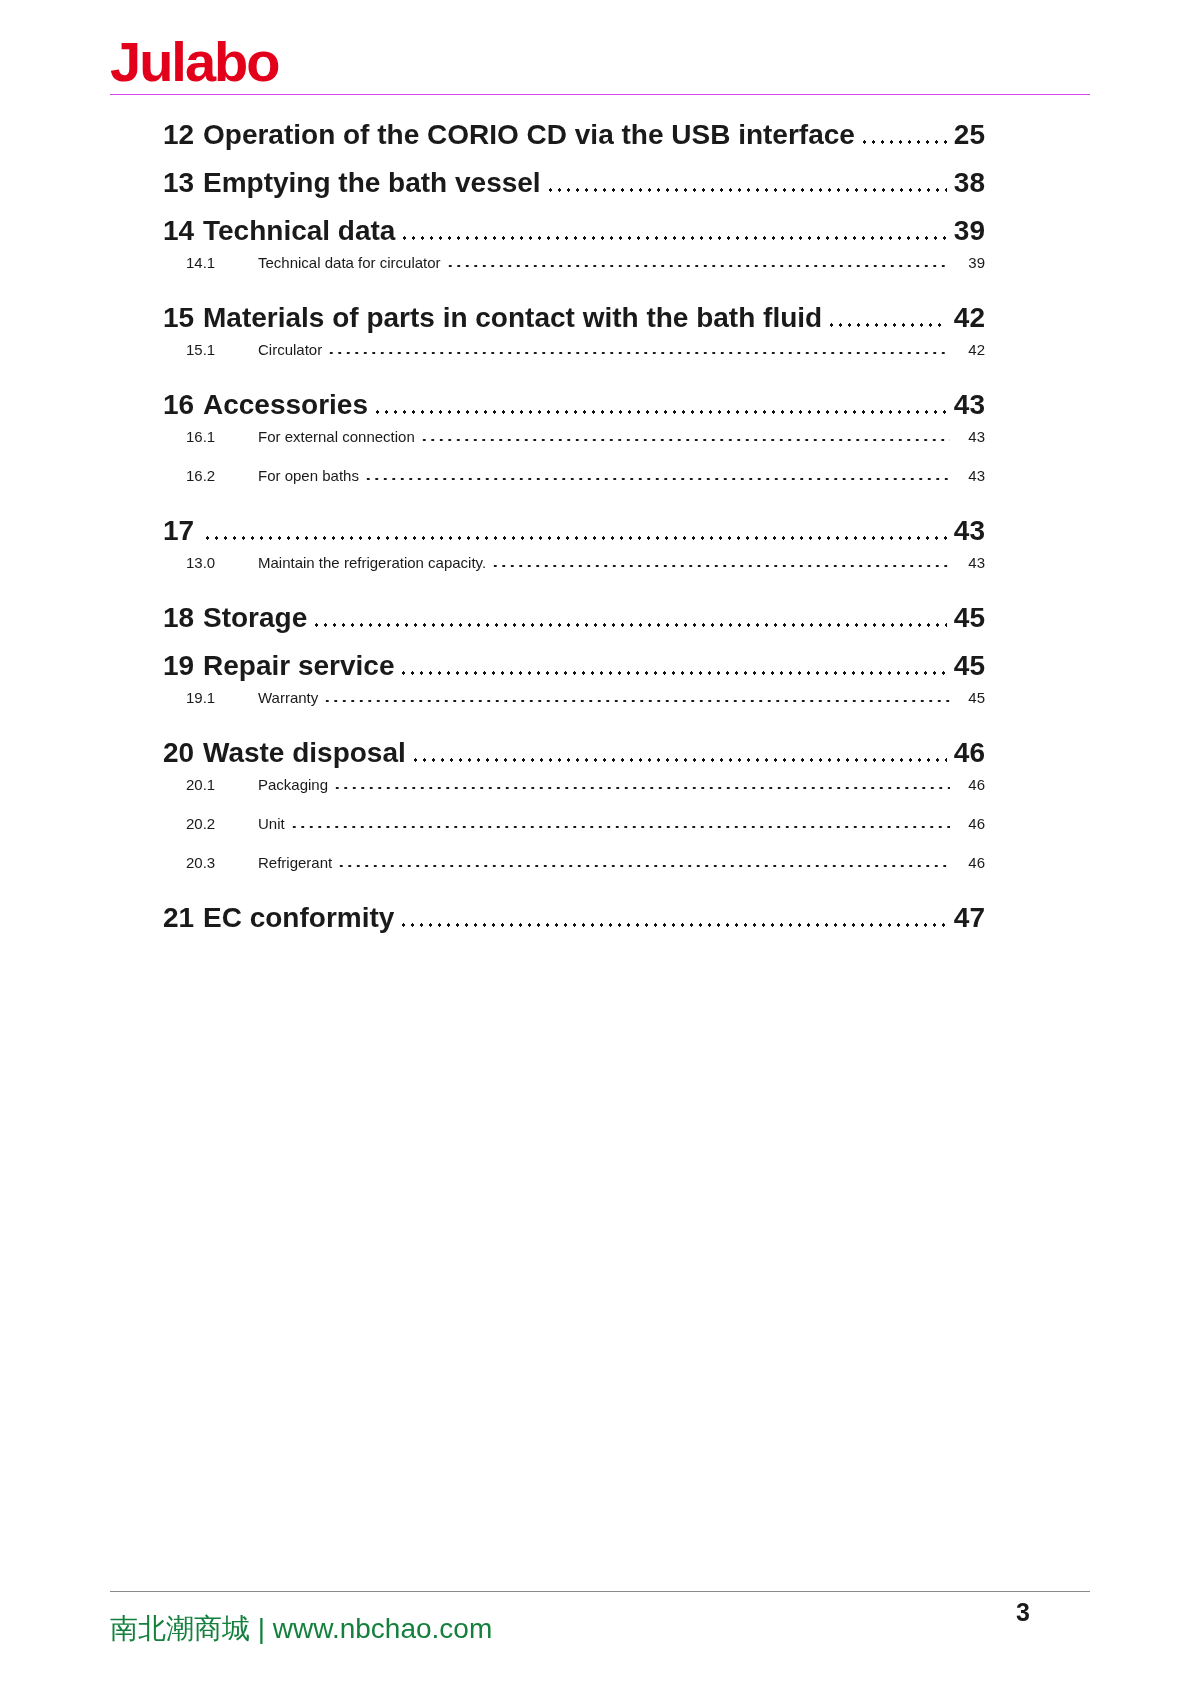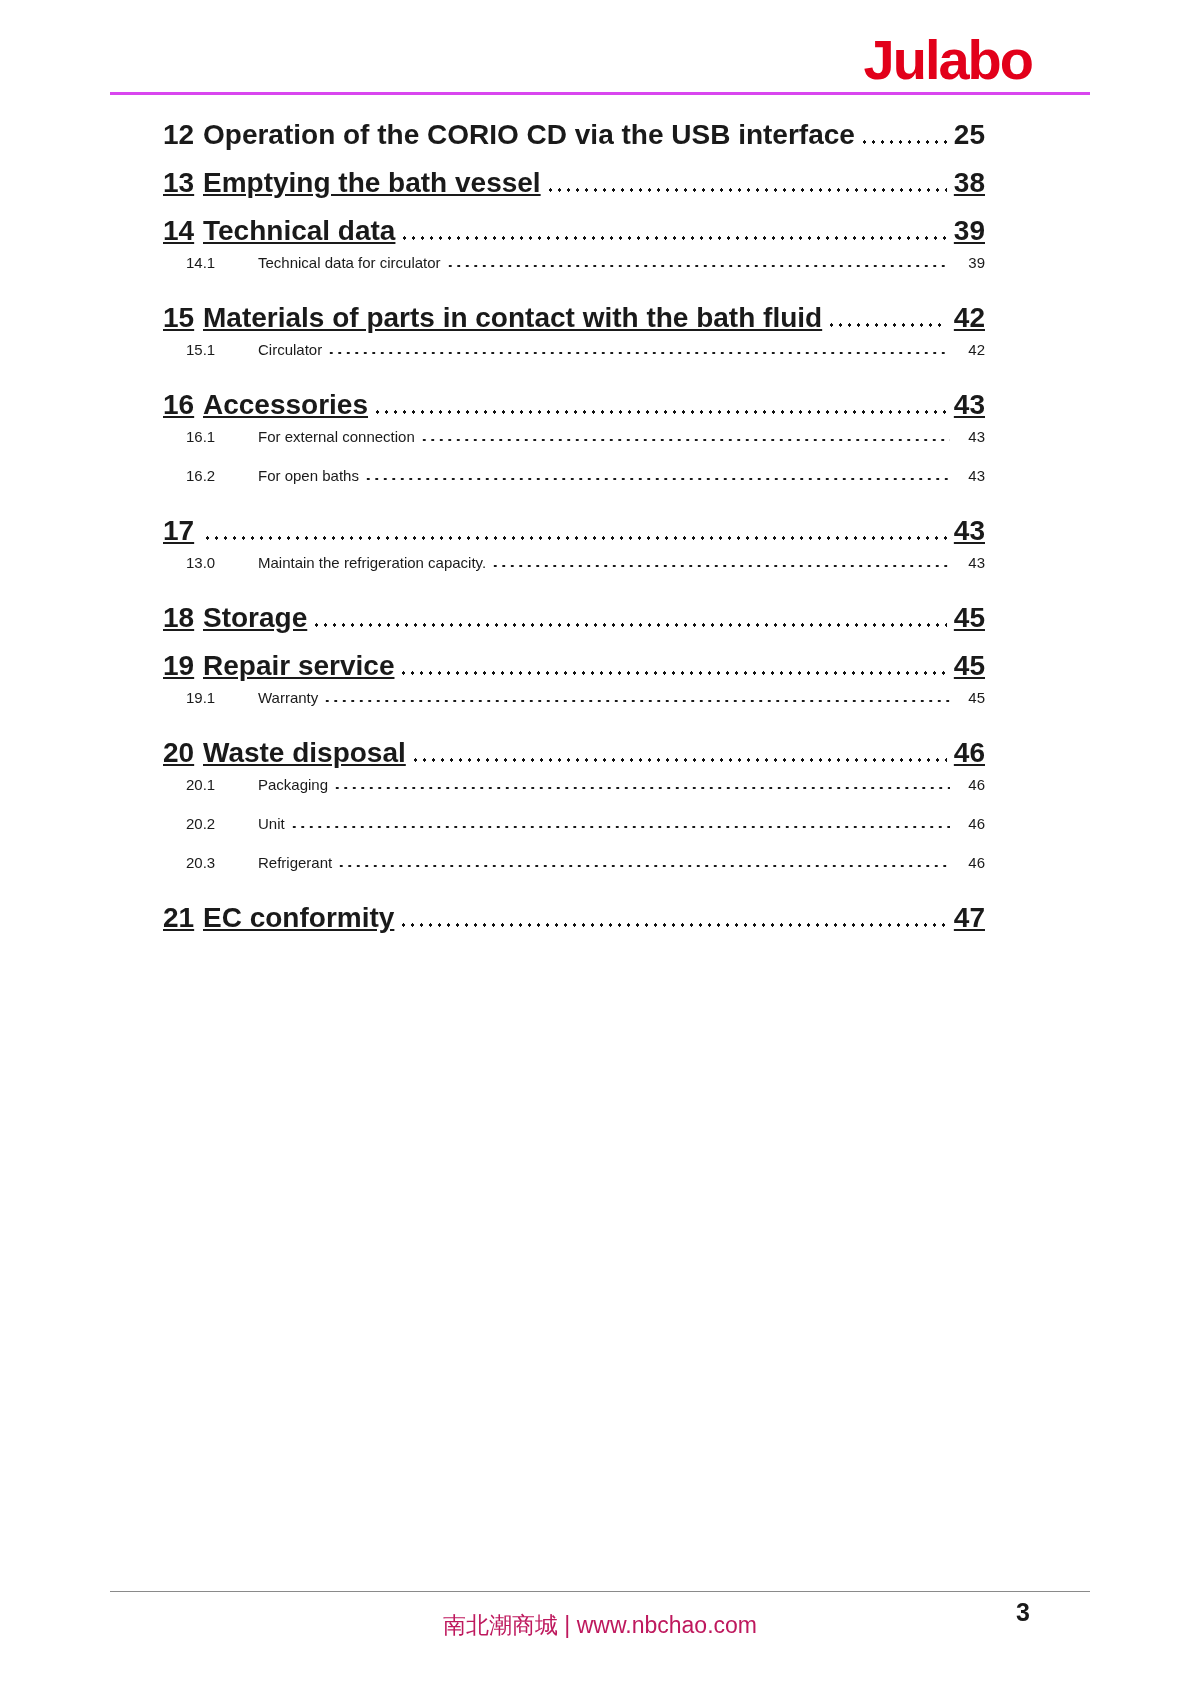--- a/index.html
+++ b/index.html
@@ -14,24 +14,23 @@
     width: 1200px;
     height: 1702px;
     background: #ffffff;
     overflow: hidden;
     box-sizing: border-box;
     padding: 0 110px;
   }
   
   .header {
     height: 95px;
-    border-bottom: 3px solid #d946ef;
+    border-bottom: 1px solid #d946ef;
     display: flex;
     align-items: flex-end;
-    justify-content: flex-end;
     box-sizing: border-box;
     padding-bottom: 4px;
   }
   .logo {
     font-size: 56px;
     font-weight: bold;
     letter-spacing: -2px;
     line-height: 1;
     margin-right: 58px;
     font-family: "Liberation Sans", sans-serif;
@@ -48,21 +47,20 @@
     height: 39px;
     box-sizing: border-box;
     white-space: nowrap;
   }
   .toc-row.level1 {
     font-weight: bold;
     font-size: 28px;
   }
   .toc-row.level1:not(:first-child) {
     margin-top: 9px;
-    text-decoration: underline;
   }
   .toc-row.level2 {
     font-size: 15px;
     padding-left: 23px;
   }
   .toc-row .num {
     flex: 0 0 auto;
     width: 40px;
   }
   .toc-row.level2 .num {
@@ -94,23 +92,22 @@
   
   .footer {
     position: absolute;
     left: 110px;
     right: 110px;
     top: 1591px;
     border-top: 1px solid #8a8a8a;
     padding-top: 18px;
   }
   .footer-site {
-    text-align: center;
-    font-size: 23px;
-    color: #be185d;
+    font-size: 28px;
+    color: #15803d;
   }
   .footer-page-number {
     position: absolute;
     right: 60px;
     top: 6px;
     font-size: 25px;
     font-weight: bold;
   }
 </style>
 </head>

